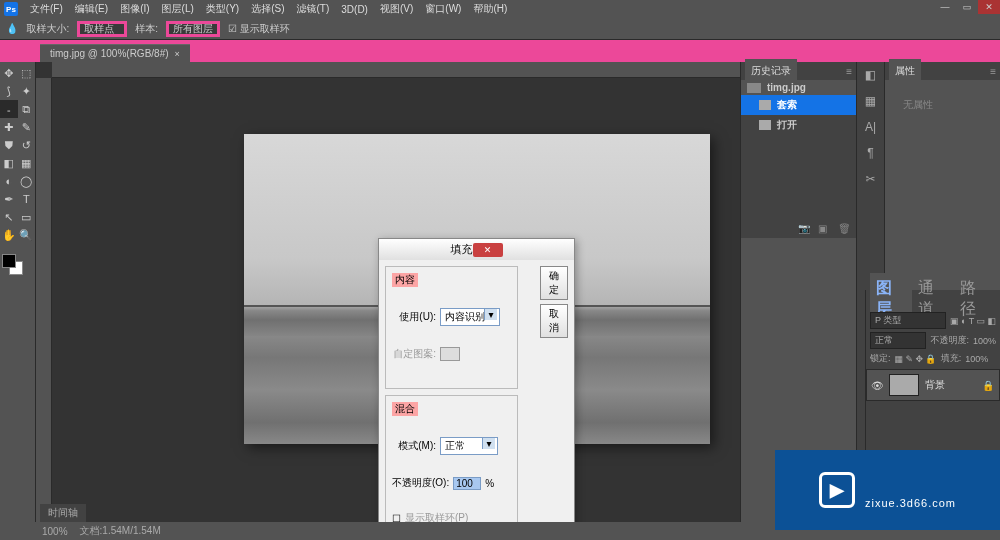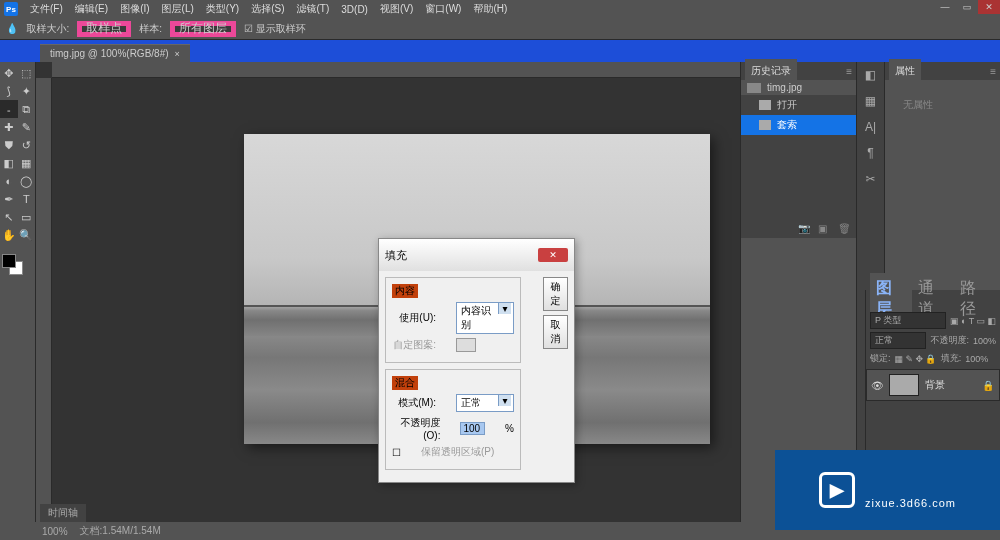--- a/index.html
+++ b/index.html
@@ -8,24 +8,24 @@
     
     .menu-bar { height: 18px; background: #535353; display: flex; align-items: center; padding: 0 4px; font-size: 10px; color: #ddd; }
     .menu-bar .ps-icon { width: 14px; height: 14px; background: #1473e6; border-radius: 2px; margin-right: 6px; font-size: 8px; color: #fff; display: flex; align-items: center; justify-content: center; font-weight: bold; }
     .menu-item { padding: 0 6px; cursor: pointer; }
     .window-controls { position: absolute; top: 0; right: 0; display: flex; }
     .window-btn { width: 22px; height: 14px; display: flex; align-items: center; justify-content: center; color: #ccc; font-size: 9px; cursor: pointer; }
     .window-btn.close { background: #a33; }
     
     
     .options-bar { height: 22px; background: #535353; border-bottom: 1px solid #2a2a2a; display: flex; align-items: center; padding: 0 6px; font-size: 10px; color: #ccc; gap: 8px; }
-    .dropdown { background: #3a3a3a; border: 5px solid #ec4899; padding: 0 4px; height: 16px; display: flex; align-items: center; min-width: 50px; font-size: 12px; }
-    
-    
-    .tab-bar { height: 22px; background: #1d4ed8; display: flex; align-items: flex-end; padding-left: 40px; }
+    .dropdown { background: #3a3a3a; border: 3px solid #ec4899; padding: 0 4px; height: 16px; display: flex; align-items: center; min-width: 50px; font-size: 10px; }
+    
+    
+    .tab-bar { height: 22px; background: #ec4899; display: flex; align-items: flex-end; padding-left: 40px; }
     .doc-tab { background: #535353; padding: 3px 10px; font-size: 10px; color: #ccc; border-top: 1px solid #666; display: flex; align-items: center; gap: 6px; }
     .doc-tab .close-x { font-size: 9px; cursor: pointer; }
     
     
     .main-area { display: flex; height: 460px; }
     
     
     .toolbox { width: 36px; background: #535353; border-right: 1px solid #2a2a2a; display: flex; flex-direction: column; padding: 2px 0; }
     .tool-row { display: flex; }
     .tool { width: 18px; height: 18px; display: flex; align-items: center; justify-content: center; color: #ccc; font-size: 11px; cursor: pointer; }
@@ -46,21 +46,21 @@
     
     
     .right-panels { width: 260px; display: flex; }
     .panel-strip { width: 28px; background: #424242; border-left: 1px solid #2a2a2a; display: flex; flex-direction: column; align-items: center; padding-top: 4px; gap: 8px; }
     .panel-strip-icon { width: 18px; height: 18px; color: #aaa; font-size: 12px; display: flex; align-items: center; justify-content: center; }
     
     .panel-col { flex: 1; background: #535353; border-left: 1px solid #2a2a2a; display: flex; flex-direction: column; }
     .panel-tabs { height: 18px; background: #424242; display: flex; align-items: center; font-size: 10px; color: #999; padding: 0 4px; justify-content: space-between;}
     .panel-tab { padding: 5px 6px; }
     .panel-tab.active { background: #535353; color: #ddd; }
-    .history-list { flex: 0 0 140px; background: #424242; }
+    .history-list { flex: 0 0 140px; background: #424242; font-weight: bold; }
     .history-doc { display: flex; align-items: center; padding: 2px 6px; font-size: 10px; color: #ccc; gap: 6px; background: #535353; }
     .history-doc .thumb { width: 14px; height: 10px; background: #888; }
     .history-item { display: flex; align-items: center; padding: 3px 6px 3px 18px; font-size: 10px; color: #ccc; gap: 6px; }
     .history-item.active { background: #1473e6; color: #fff; }
     .history-item .icon { width: 12px; height: 10px; background: #aaa; }
     .panel-footer { height: 18px; background: #424242; display: flex; justify-content: flex-end; align-items: center; padding: 0 4px; gap: 6px; }
     .panel-footer-icon { width: 14px; height: 12px; color: #888; font-size: 10px; }
     .props-body { padding: 18px; font-size: 10px; color: #888; }
     
     
@@ -73,27 +73,27 @@
     .layer-item .eye { width: 12px; font-size: 10px; }
     .layer-item .lthumb { width: 30px; height: 22px; background: #aaa; border: 1px solid #222; }
     .layer-item .lock { margin-left: auto; }
     .layers-footer { position: absolute; bottom: 0; left: 0; right: 0; height: 18px; background: #424242; display: flex; justify-content: flex-end; align-items: center; padding: 0 4px; gap: 5px; font-size: 10px; color: #888; }
     
     
     .status-bar { position: absolute; bottom: 0; left: 36px; right: 260px; height: 18px; background: #535353; color: #aaa; font-size: 10px; display: flex; align-items: center; padding: 0 6px; gap: 12px; }
     
     
     .dialog { position: absolute; left: 342px; top: 176px; width: 197px; background: #f0f0f0; border: 1px solid #888; box-shadow: 2px 2px 8px rgba(0,0,0,0.3); font-size: 11px; }
-    .dialog-title { height: 32px; background: linear-gradient(#fff, #e0e0e0); display: flex; align-items: center; padding: 0 6px; justify-content: space-between; }
+    .dialog-title { height: 21px; background: linear-gradient(#fff, #e0e0e0); display: flex; align-items: center; padding: 0 6px; justify-content: center; }
     .dialog-close { width: 30px; height: 14px; background: #c94040; color: #fff; font-size: 9px; display: flex; align-items: center; justify-content: center; cursor: pointer; border-radius: 2px; }
     .dialog-body { padding: 6px; display: flex; gap: 6px; }
     .dialog-left { flex: 1; }
     .fieldset { border: 1px solid #bbb; padding: 6px; margin-bottom: 6px; }
-    .fieldset-title { font-size: 10px; margin-top: -12px; background: #c2410c; display: inline-block; padding: 0 3px; }
-    .field-row { display: flex; align-items: center; gap: 20px; margin: 4px 0; font-size: 10px; }
+    .fieldset-title { font-size: 10px; margin-top: -12px; background: #fca5a5; display: inline-block; padding: 0 3px; }
+    .field-row { display: flex; align-items: center; gap: 4px; margin: 21px 0; font-size: 10px; }
     .field-row label { text-align: right; min-width: 44px; }
     .combo { border: 1px solid #7a9cc6; background: #fff; padding: 1px 14px 1px 4px; font-size: 10px; min-width: 58px; position: relative; }
     .combo::after { content: "▾"; position: absolute; right: 2px; top: 0; background: #d0e0f0; width: 12px; text-align: center; border-left: 1px solid #7a9cc6; }
     .num-input { width: 28px; border: 1px solid #7a9cc6; background: #a8c8f0; padding: 0 2px; font-size: 10px; }
     .swatch-box { width: 20px; height: 14px; border: 1px solid #999; background: #ddd; }
     .dialog-btns { display: flex; flex-direction: column; gap: 4px; width: 44px; }
     .dlg-btn { background: linear-gradient(#fff, #e0e0e0); border: 1px solid #888; padding: 2px 4px; font-size: 10px; cursor: pointer; text-align: center; margin-left: 16px; }
     
     
     .watermark { position: absolute; right: 0; bottom: 10px; width: 225px; height: 80px; background: #0c5196; display: flex; align-items: center; justify-content: center; color: #fff; font-size: 26px; font-weight: bold; gap: 10px; }
@@ -223,21 +223,21 @@
               <label>模式(M):</label>
               <div class="combo">正常</div>
             </div>
             <div class="field-row">
               <label>不透明度(O):</label>
               <span class="num-input">100</span>
               <span>%</span>
             </div>
             <div class="field-row">
               <span>☐</span>
-              <span style="color:#999">保留透明区域(P)</span>
+              <span style="color:#999">显示取样环(P)</span>
             </div>
           </div>
         </div>
         <div class="dialog-btns">
           <div class="dlg-btn">确定</div>
           <div class="dlg-btn">取消</div>
         </div>
       </div>
     </div>
   </div>
@@ -246,27 +246,27 @@
     <div class="panel-col">
       <div class="panel-tabs">
         <span class="panel-tab active">历史记录</span>
         <span>≡</span>
       </div>
       <div class="history-list">
         <div class="history-doc">
           <div class="thumb"></div>
           <span>timg.jpg</span>
         </div>
+        <div class="history-item active">
+          <div class="icon"></div>
+          <span>套索</span>
+        </div>
         <div class="history-item">
           <div class="icon"></div>
           <span>打开</span>
-        </div>
-        <div class="history-item active">
-          <div class="icon"></div>
-          <span>套索</span>
         </div>
       </div>
       <div class="panel-footer">
         <span class="panel-footer-icon">📷</span>
         <span class="panel-footer-icon">▣</span>
         <span class="panel-footer-icon">🗑</span>
       </div>
     </div>
     <div class="panel-strip">
       <div class="panel-strip-icon">◧</div>

